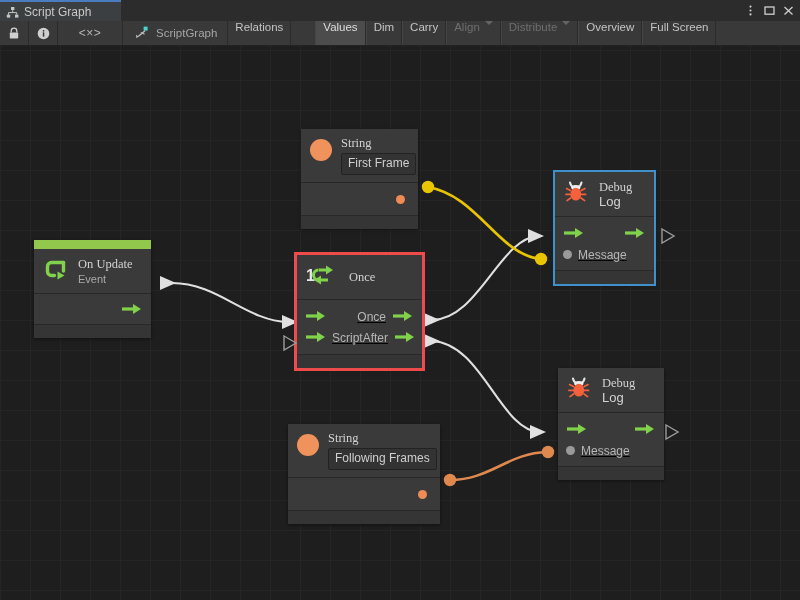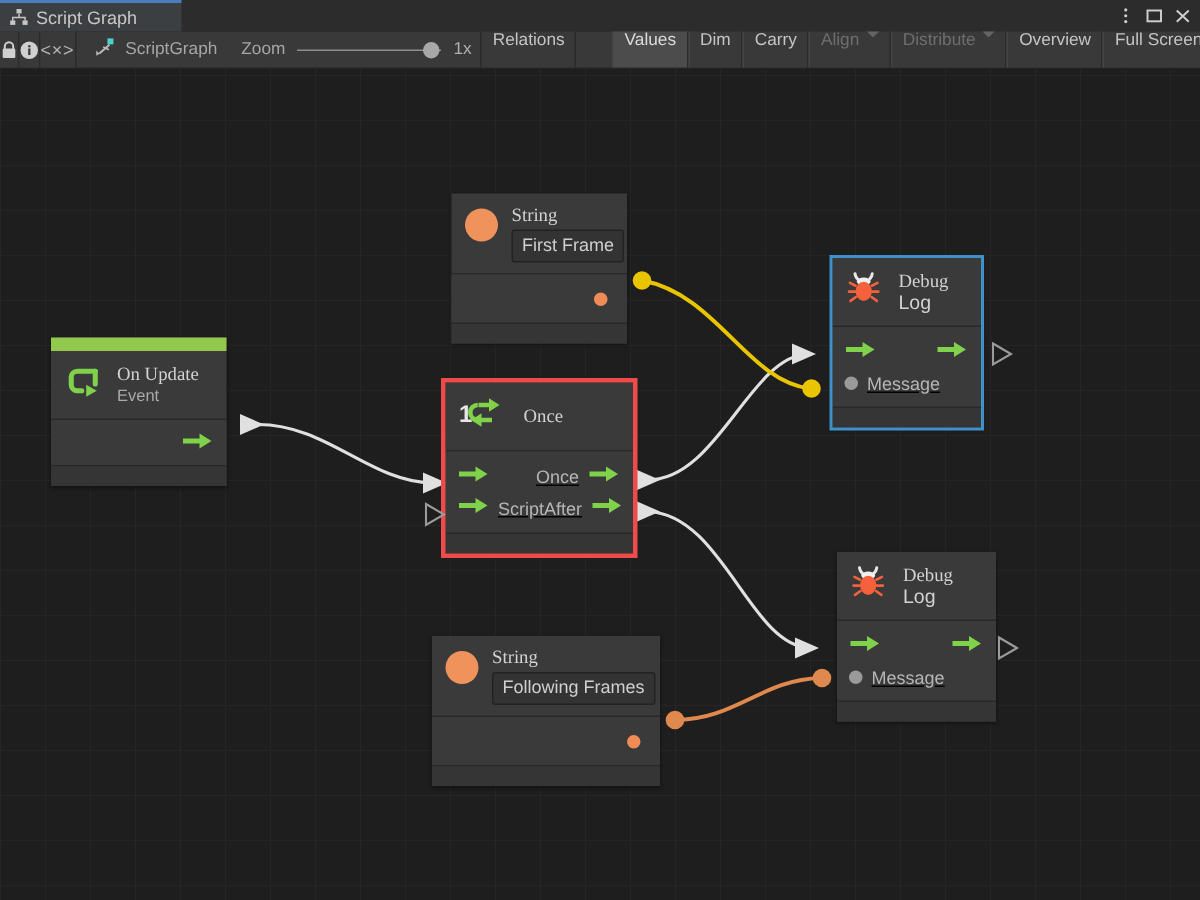--- a/index.html
+++ b/index.html
@@ -335,28 +335,20 @@
         <svg width="14" height="13" viewBox="0 0 14 13">
           <rect x="8.6" y="0.6" width="4" height="4" fill="#4cd2c8"></rect>
           <path d="M10 4.8 L3.2 10.6" stroke="#bdbdbd" stroke-width="1.3" fill="none"></path>
           <path d="M1.2 8.6 L3.4 10.8 L1.2 12.2 Z" fill="#bdbdbd"></path>
           <path d="M5.8 6.4 L9.6 8.2" stroke="#bdbdbd" stroke-width="1.1" fill="none"></path>
         </svg>
       </span>
       <span style="font-size:11.5px">ScriptGraph</span>
     </div>
 
-    <div class="tb-zoom">
-      <span style="font-size:11.5px">Zoom</span>
-      <span class="zoom-track">
-        <span class="zoom-line"></span>
-        <span class="zoom-knob"></span>
-      </span>
-      <span class="zoom-val">1x</span>
-    </div>
 
     <div class="tb-btn first">
       <span>Relations</span>
     </div>
     <div class="tb-btn active">
       <span>Values</span>
     </div>
     <div class="tb-btn">
       <span>Dim</span>
     </div>
@@ -397,21 +389,21 @@
 
       <path d="M428,141 C478,150 498,208 540,213" stroke="#e8c500" stroke-width="2.6" fill="none"></path>
       <circle cx="428" cy="141" r="6.2" fill="#e8c500"></circle>
       <circle cx="541" cy="213" r="6.2" fill="#e8c500"></circle>
 
       <path d="M450,434 C490,434 508,407 547,406" stroke="#e0894f" stroke-width="2.6" fill="none"></path>
       <circle cx="450" cy="434" r="6.2" fill="#e0894f"></circle>
       <circle cx="548" cy="406" r="6.2" fill="#e0894f"></circle>
     </svg>
 
-    <div class="node" style="left:34px; top:179px; width:117px;">
+    <div class="node" style="left:34px; top:194px; width:117px;">
       <div class="node-accent" style="background:#92c84b;"></div>
       <div class="node-head">
         <span class="node-icon">
           <svg width="26" height="26" viewBox="0 0 26 26">
             <path d="M20.5 6.5 h-12 a4 4 0 0 0 -4 4 v5 a4 4 0 0 0 4 4 h3" fill="none" stroke="#80d24a" stroke-width="3.4" stroke-linecap="round"></path>
             <path d="M20.5 6.5 v8.5" fill="none" stroke="#80d24a" stroke-width="3.4" stroke-linecap="round"></path>
             <polygon points="14.5,15.5 14.5,23.5 21.5,19.5" fill="#80d24a"></polygon>
           </svg>
         </span>
         <span class="node-titles">

